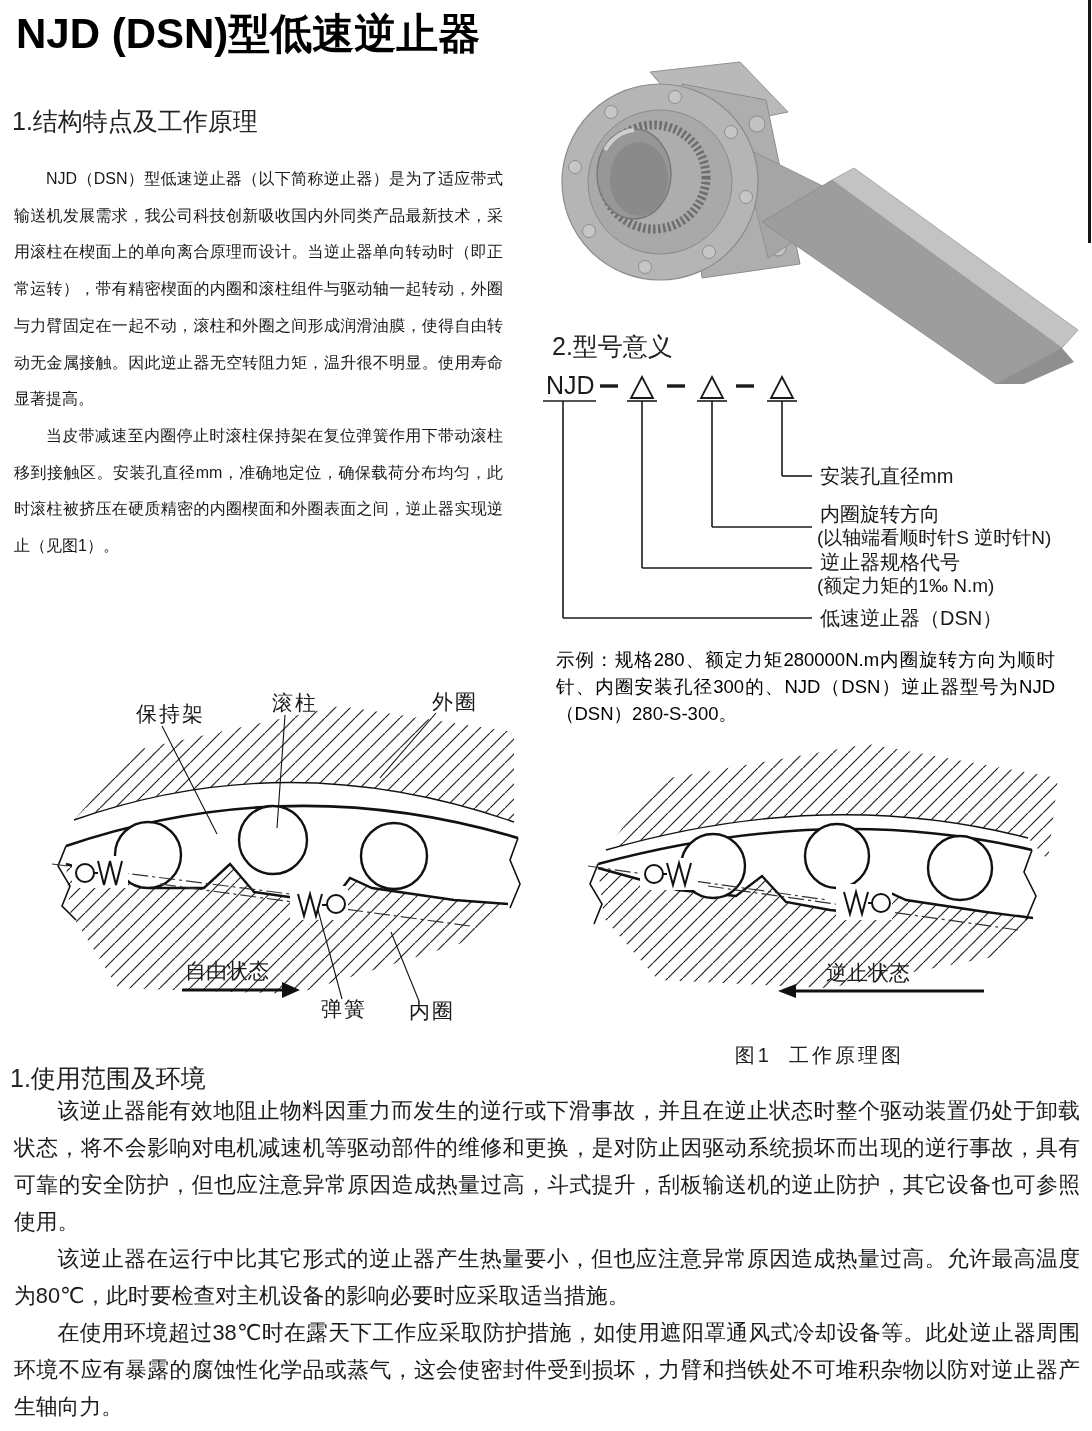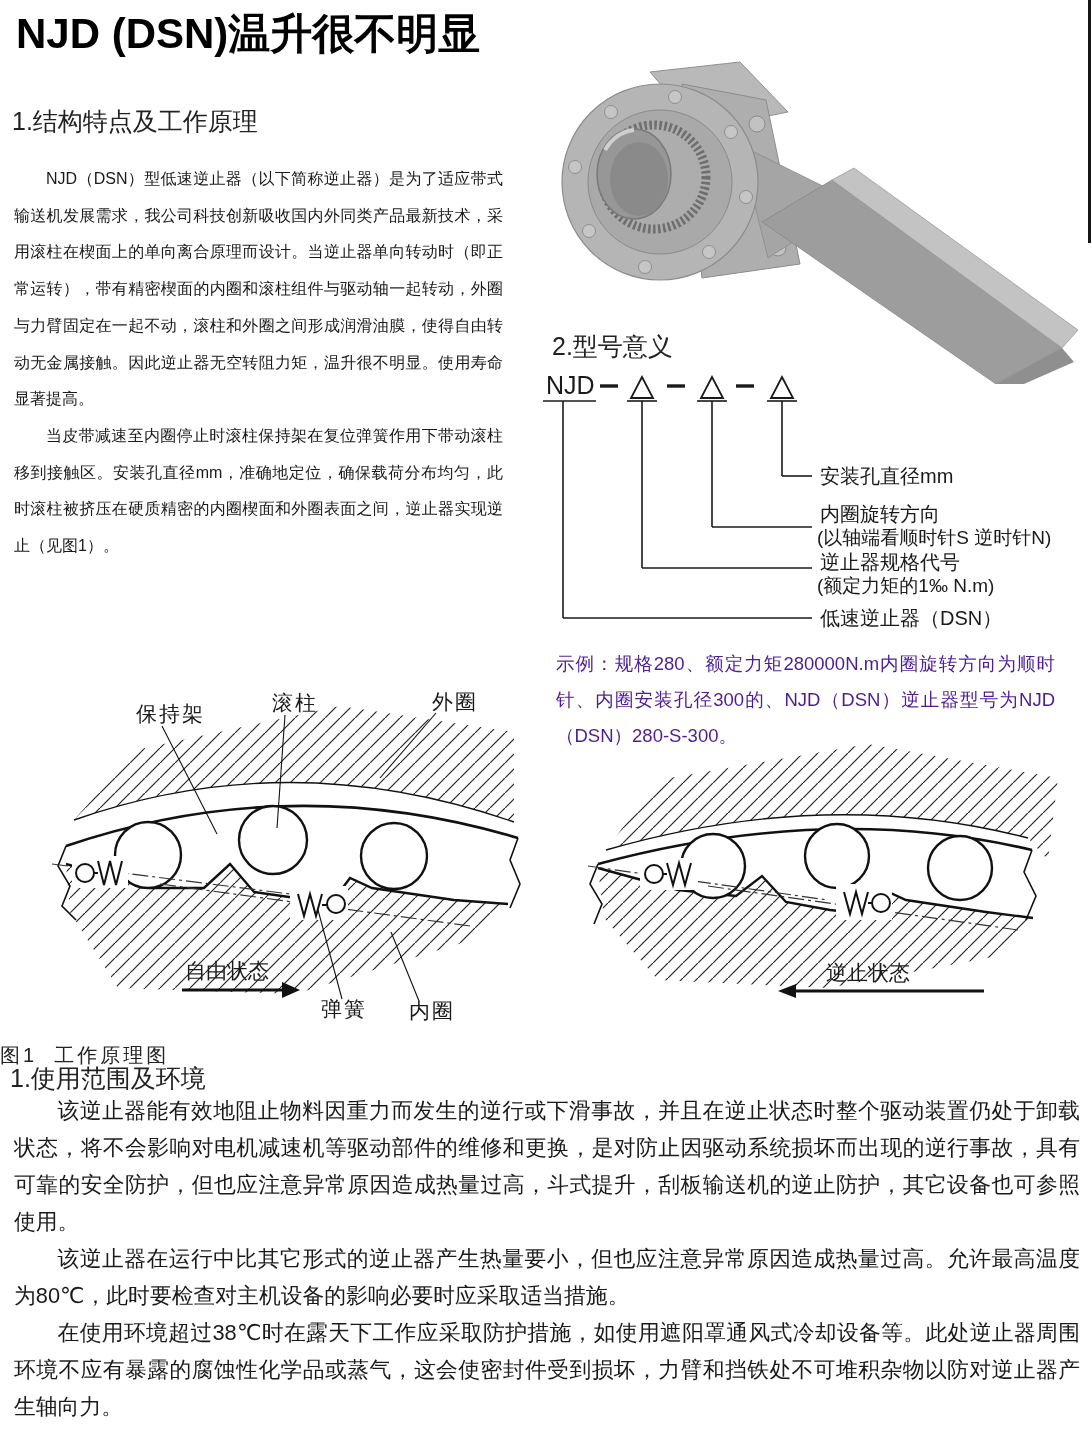--- a/index.html
+++ b/index.html
@@ -16,38 +16,38 @@
   #s1-heading{left:12px;top:105px;}
   #s2-heading{left:552px;top:330px;}
   #s3-heading{left:10px;top:1062px;}
   #col-left{
     left:14px;top:161px;width:489px;
     font-size:16px;line-height:36.7px;text-align:justify;
   }
   #col-left p{margin:0;text-indent:2em;}
   #example-text{
     left:556px;top:646px;width:499px;
-    font-size:18.5px;line-height:36px;text-align:justify;color:#4c1d95;
+    font-size:18.5px;line-height:27px;text-align:justify;color:#000000;
   }
   #figure-caption{
-    left:0;top:1042px;width:904px;text-align:left;
+    left:0;top:1042px;width:904px;text-align:right;
     font-size:20px;letter-spacing:3px;white-space:pre;color:#222;
   }
   #s3-body{
     left:14px;top:1092px;width:1066px;
     font-size:21.8px;line-height:37px;text-align:justify;
   }
   #s3-body p{margin:0;text-indent:2em;}
   #scan-artifact{left:1088px;top:0;width:3px;height:243px;background:#161616;}
   svg text{font-family:"Liberation Sans","DejaVu Sans",sans-serif;fill:#1a1a1a;}
 </style>
 </head>
 <body>
 
-<div class="abs" id="page-title">NJD (DSN)温升很不明显</div>
+<div class="abs" id="page-title">NJD (DSN)型低速逆止器</div>
 
 <svg class="abs" style="left:550px;top:50px;" width="530" height="334" viewBox="0 0 530 334">
 
   <polygon points="100,22 190,12 238,62 150,80" fill="#b9b9b9" stroke="#909090" stroke-width="1"></polygon>
   <polygon points="132,34 216,50 250,214 152,228" fill="#aeaeae" stroke="#8c8c8c" stroke-width="1"></polygon>
   <circle cx="207" cy="74" r="8" fill="#c2c2c2" stroke="#8c8c8c"></circle>
   <circle cx="228" cy="198" r="8" fill="#c2c2c2" stroke="#8c8c8c"></circle>
 
   <polygon points="190,95 305,152 218,208" fill="#a5a5a5" stroke="#8c8c8c" stroke-width="0.8"></polygon>
 

